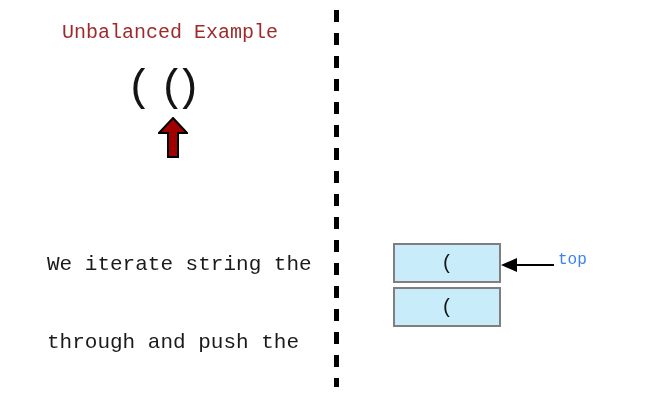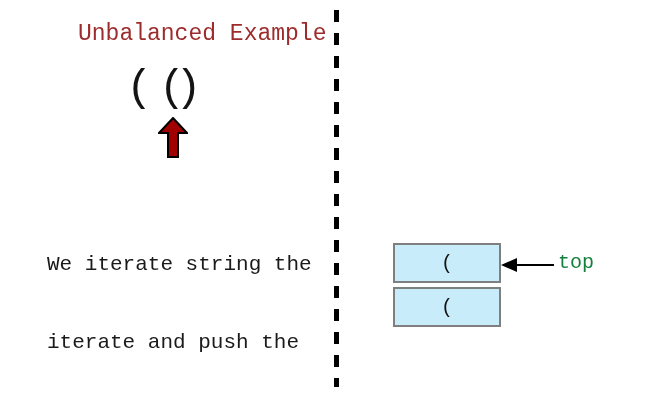--- a/index.html
+++ b/index.html
@@ -10,25 +10,24 @@
     background: #ffffff;
     position: relative;
     overflow: hidden;
     font-family: "Liberation Mono", "DejaVu Sans Mono", monospace;
     color: #1a1a1a;
   }
   .abs { position: absolute; }
 
   .title {
     left: 62px; top: 21px;
-    font-size: 23px;
+    font-size: 20px;
     color: #9E2B2B;
     white-space: pre;
     letter-spacing: 0px;
-    margin-left: 16px;
   }
   .brackets {
     left: 126px; top: 64px;
     font-size: 44px;
     line-height: 1.1;
     letter-spacing: -10px;
     color: #141414;
     white-space: pre;
   }
   .up-arrow {
@@ -66,39 +65,39 @@
   }
   .box-1 { left: 393px; top: 243px; }
   .box-2 { left: 393px; top: 287px; }
 
   .top-arrow {
     left: 501px; top: 257px;
     width: 54px; height: 16px;
   }
   .top-label {
     left: 558px; top: 251px;
-    font-size: 20px;
-    color: #15803d;
+    font-size: 16px;
+    color: #3b82f6;
     white-space: pre;
   }
 </style>
 </head>
 <body>
 
 <div class="abs title">Unbalanced Example</div>
 
 <div class="abs brackets">( ()</div>
 
 <svg class="abs up-arrow" viewBox="0 0 30 41" xmlns="http://www.w3.org/2000/svg">
   <polygon points="15,1 29,16 20,16 20,40 10,40 10,16 1,16" fill="#A00000" stroke="#000000" stroke-width="2" stroke-linejoin="miter"></polygon>
 </svg>
 
 <div class="abs description">
   <div>We iterate string the</div>
-  <div>iterate and push the</div>
+  <div>through and push the</div>
   
   
   
 </div>
 
 <div class="abs divider"></div>
 
 <div class="abs stack-box box-1">
   <span>(</span>
 </div>

